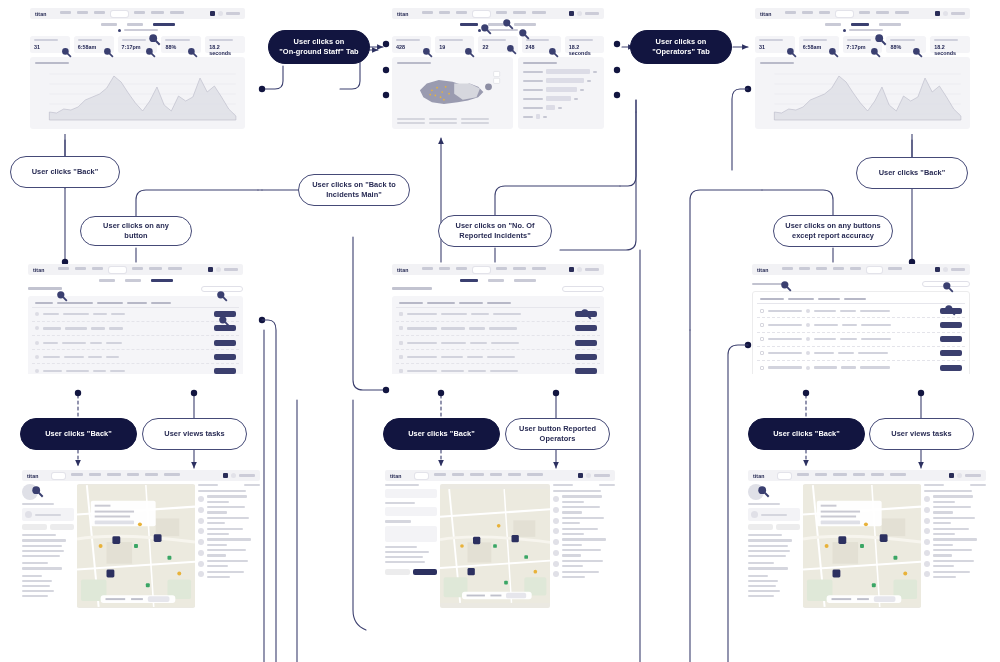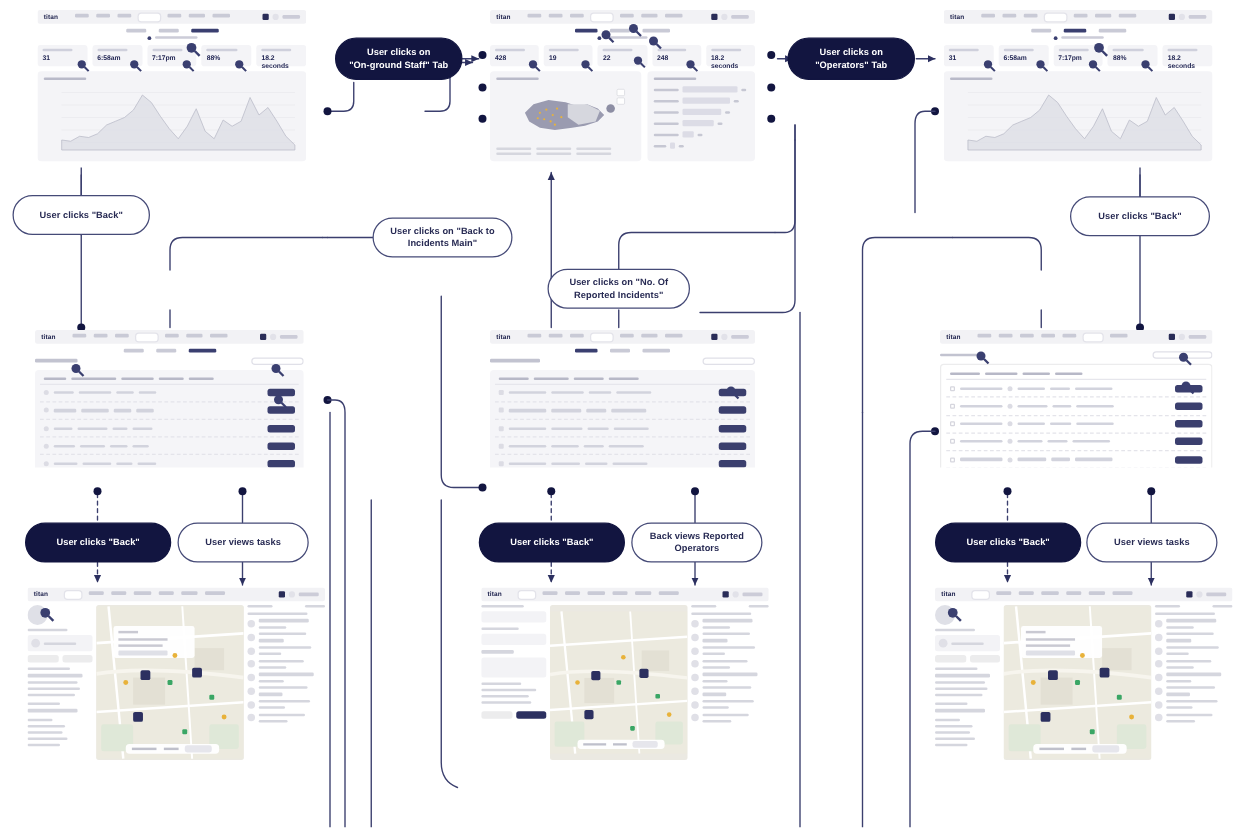--- a/index.html
+++ b/index.html
@@ -1272,55 +1272,64 @@
     <span>
       <span>User clicks on</span><br>
       <span>"Operators" Tab</span>
     </span>
   </div>
 
   <div class="pill outline" style="left:10px; top:156px; width:110px; height:32px;">
     <span>User clicks "Back"</span>
   </div>
 
+  <div class="pill outline" style="left:80px; top:216px; width:112px; height:30px;">
+    <span>User clicks on any button</span>
+  </div>
 
   <div class="pill outline" style="left:298px; top:174px; width:112px; height:32px;">
     <span>
       <span>User clicks on "Back to</span><br>
       <span>Incidents Main"</span>
     </span>
   </div>
 
   <div class="pill outline" style="left:438px; top:215px; width:114px; height:32px;">
     <span>
       <span>User clicks on "No. Of</span><br>
       <span>Reported Incidents"</span>
     </span>
   </div>
 
   <div class="pill outline" style="left:856px; top:157px; width:112px; height:32px;">
     <span>User clicks "Back"</span>
   </div>
 
+  <div class="pill outline" style="left:773px; top:215px; width:120px; height:32px;">
+    <span>
+      <span>User clicks on any buttons</span><br>
+      <span>except report accuracy</span>
+    </span>
+  </div>
 
   <div class="pill solid" style="left:20px; top:418px; width:117px; height:32px;">
     <span>User clicks "Back"</span>
   </div>
 
   <div class="pill outline" style="left:142px; top:418px; width:105px; height:32px;">
     <span>User views tasks</span>
   </div>
 
   <div class="pill solid" style="left:383px; top:418px; width:117px; height:32px;">
     <span>User clicks "Back"</span>
   </div>
 
   <div class="pill outline" style="left:505px; top:418px; width:105px; height:32px;">
     <span>
-      <span>Back views Reported</span><br>
+      <span>User button Reported</span><br>
       <span>Operators</span>
     </span>
   </div>
 
   <div class="pill solid" style="left:748px; top:418px; width:117px; height:32px;">
     <span>User clicks "Back"</span>
   </div>
 
   <div class="pill outline" style="left:869px; top:418px; width:105px; height:32px;">
     <span>User views tasks</span>

